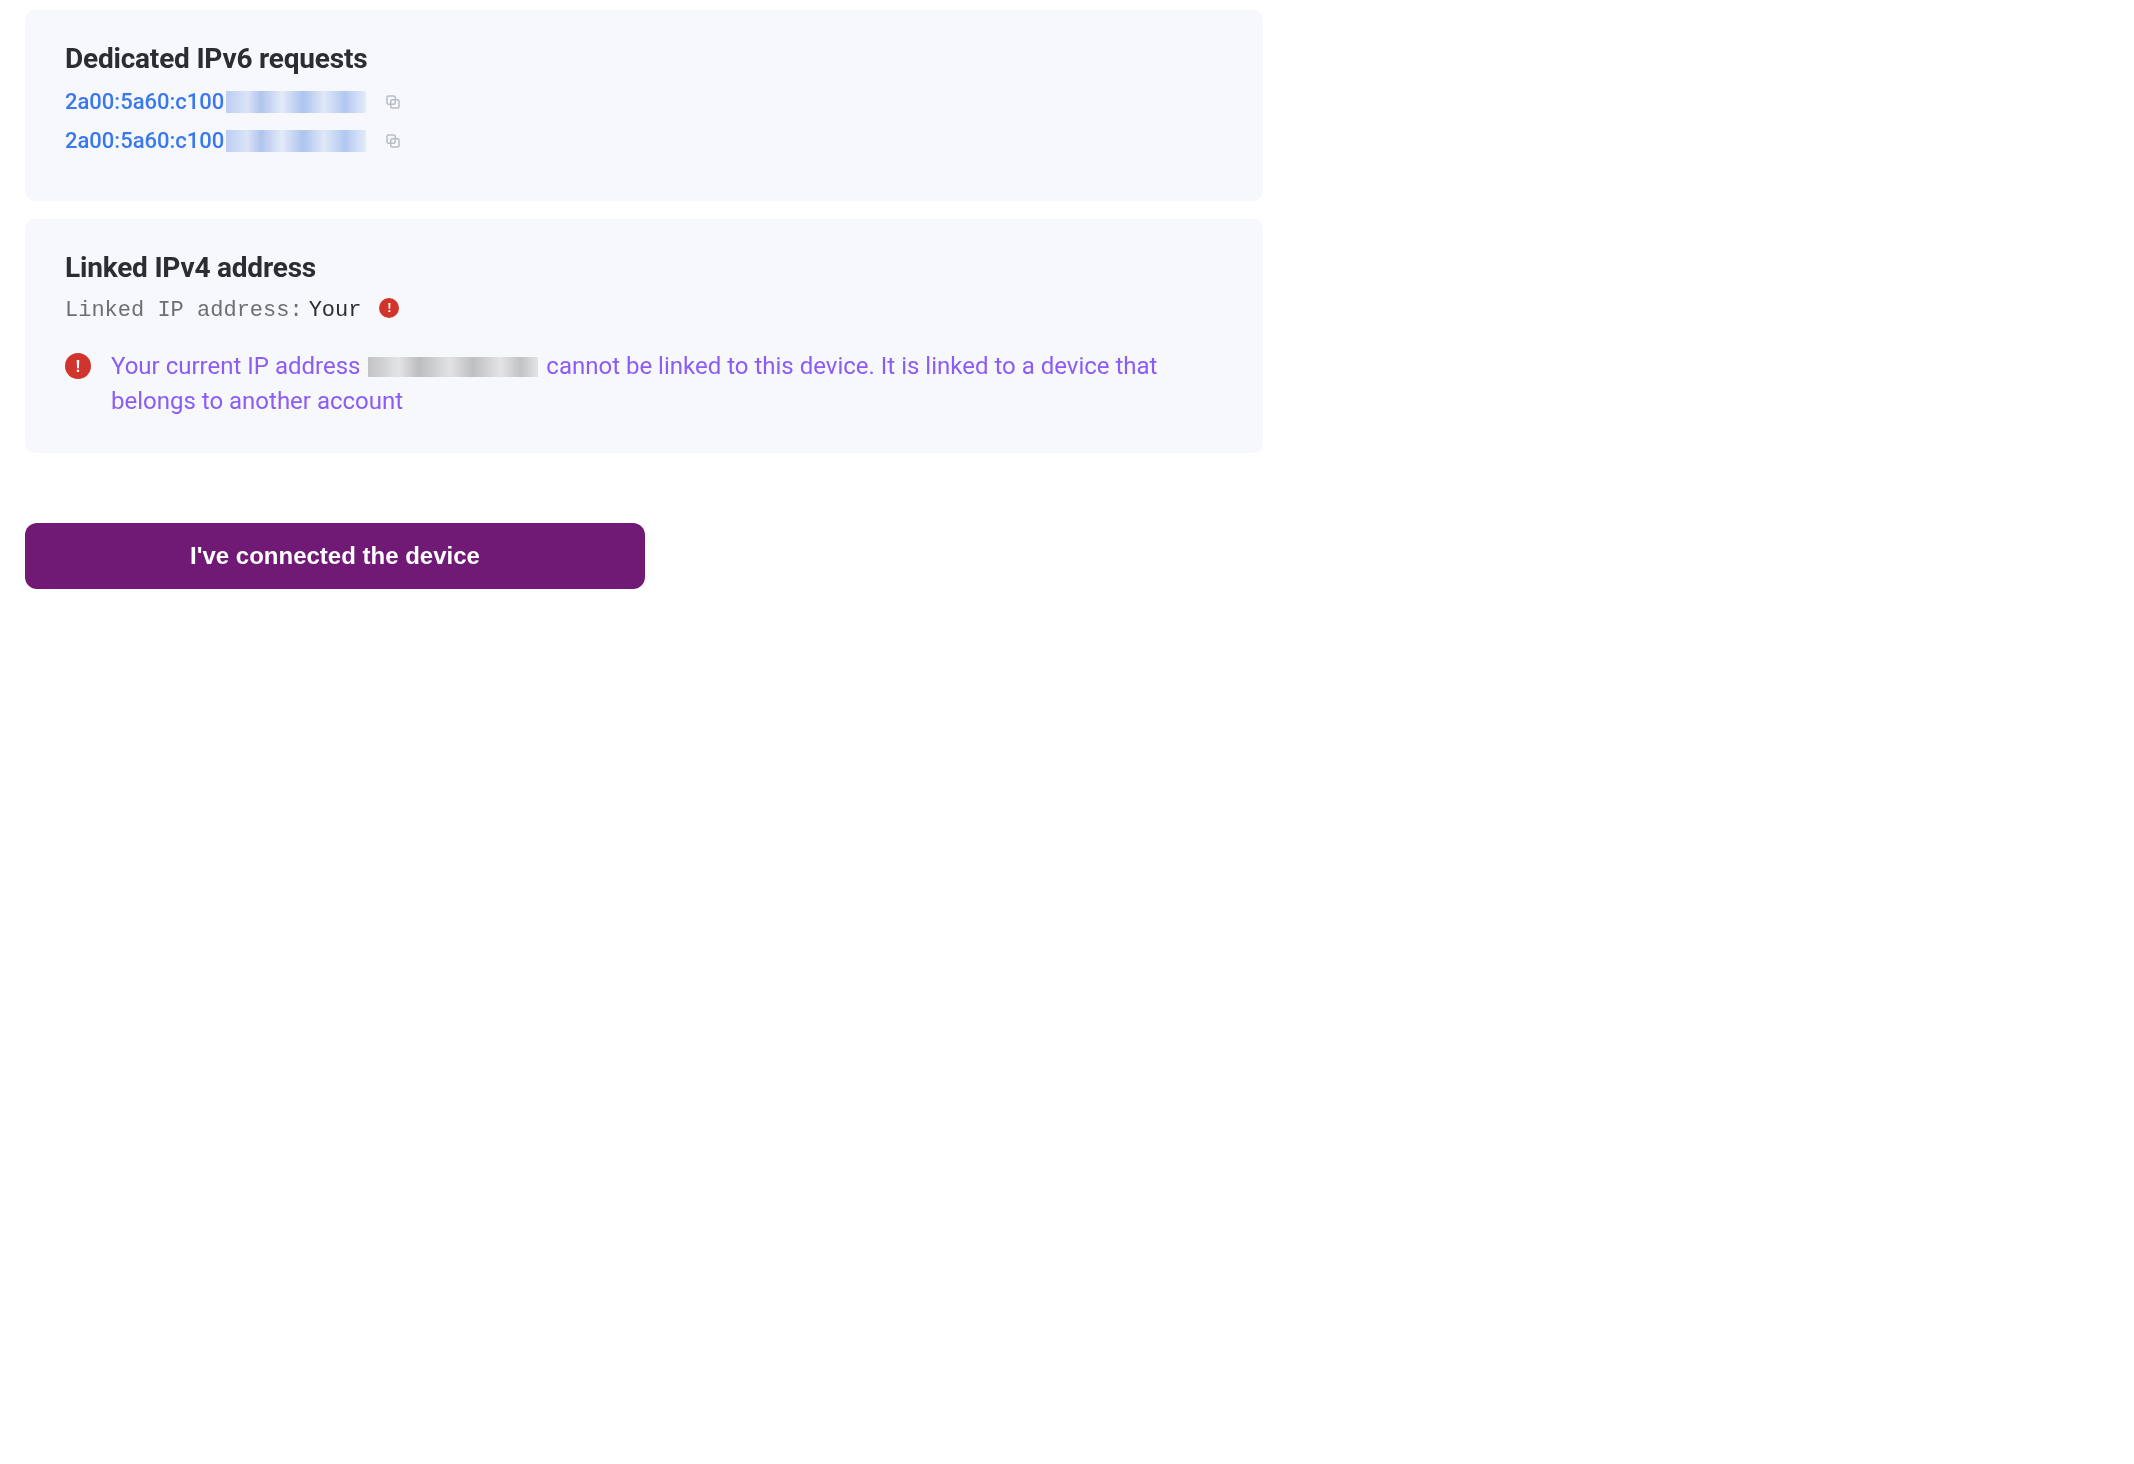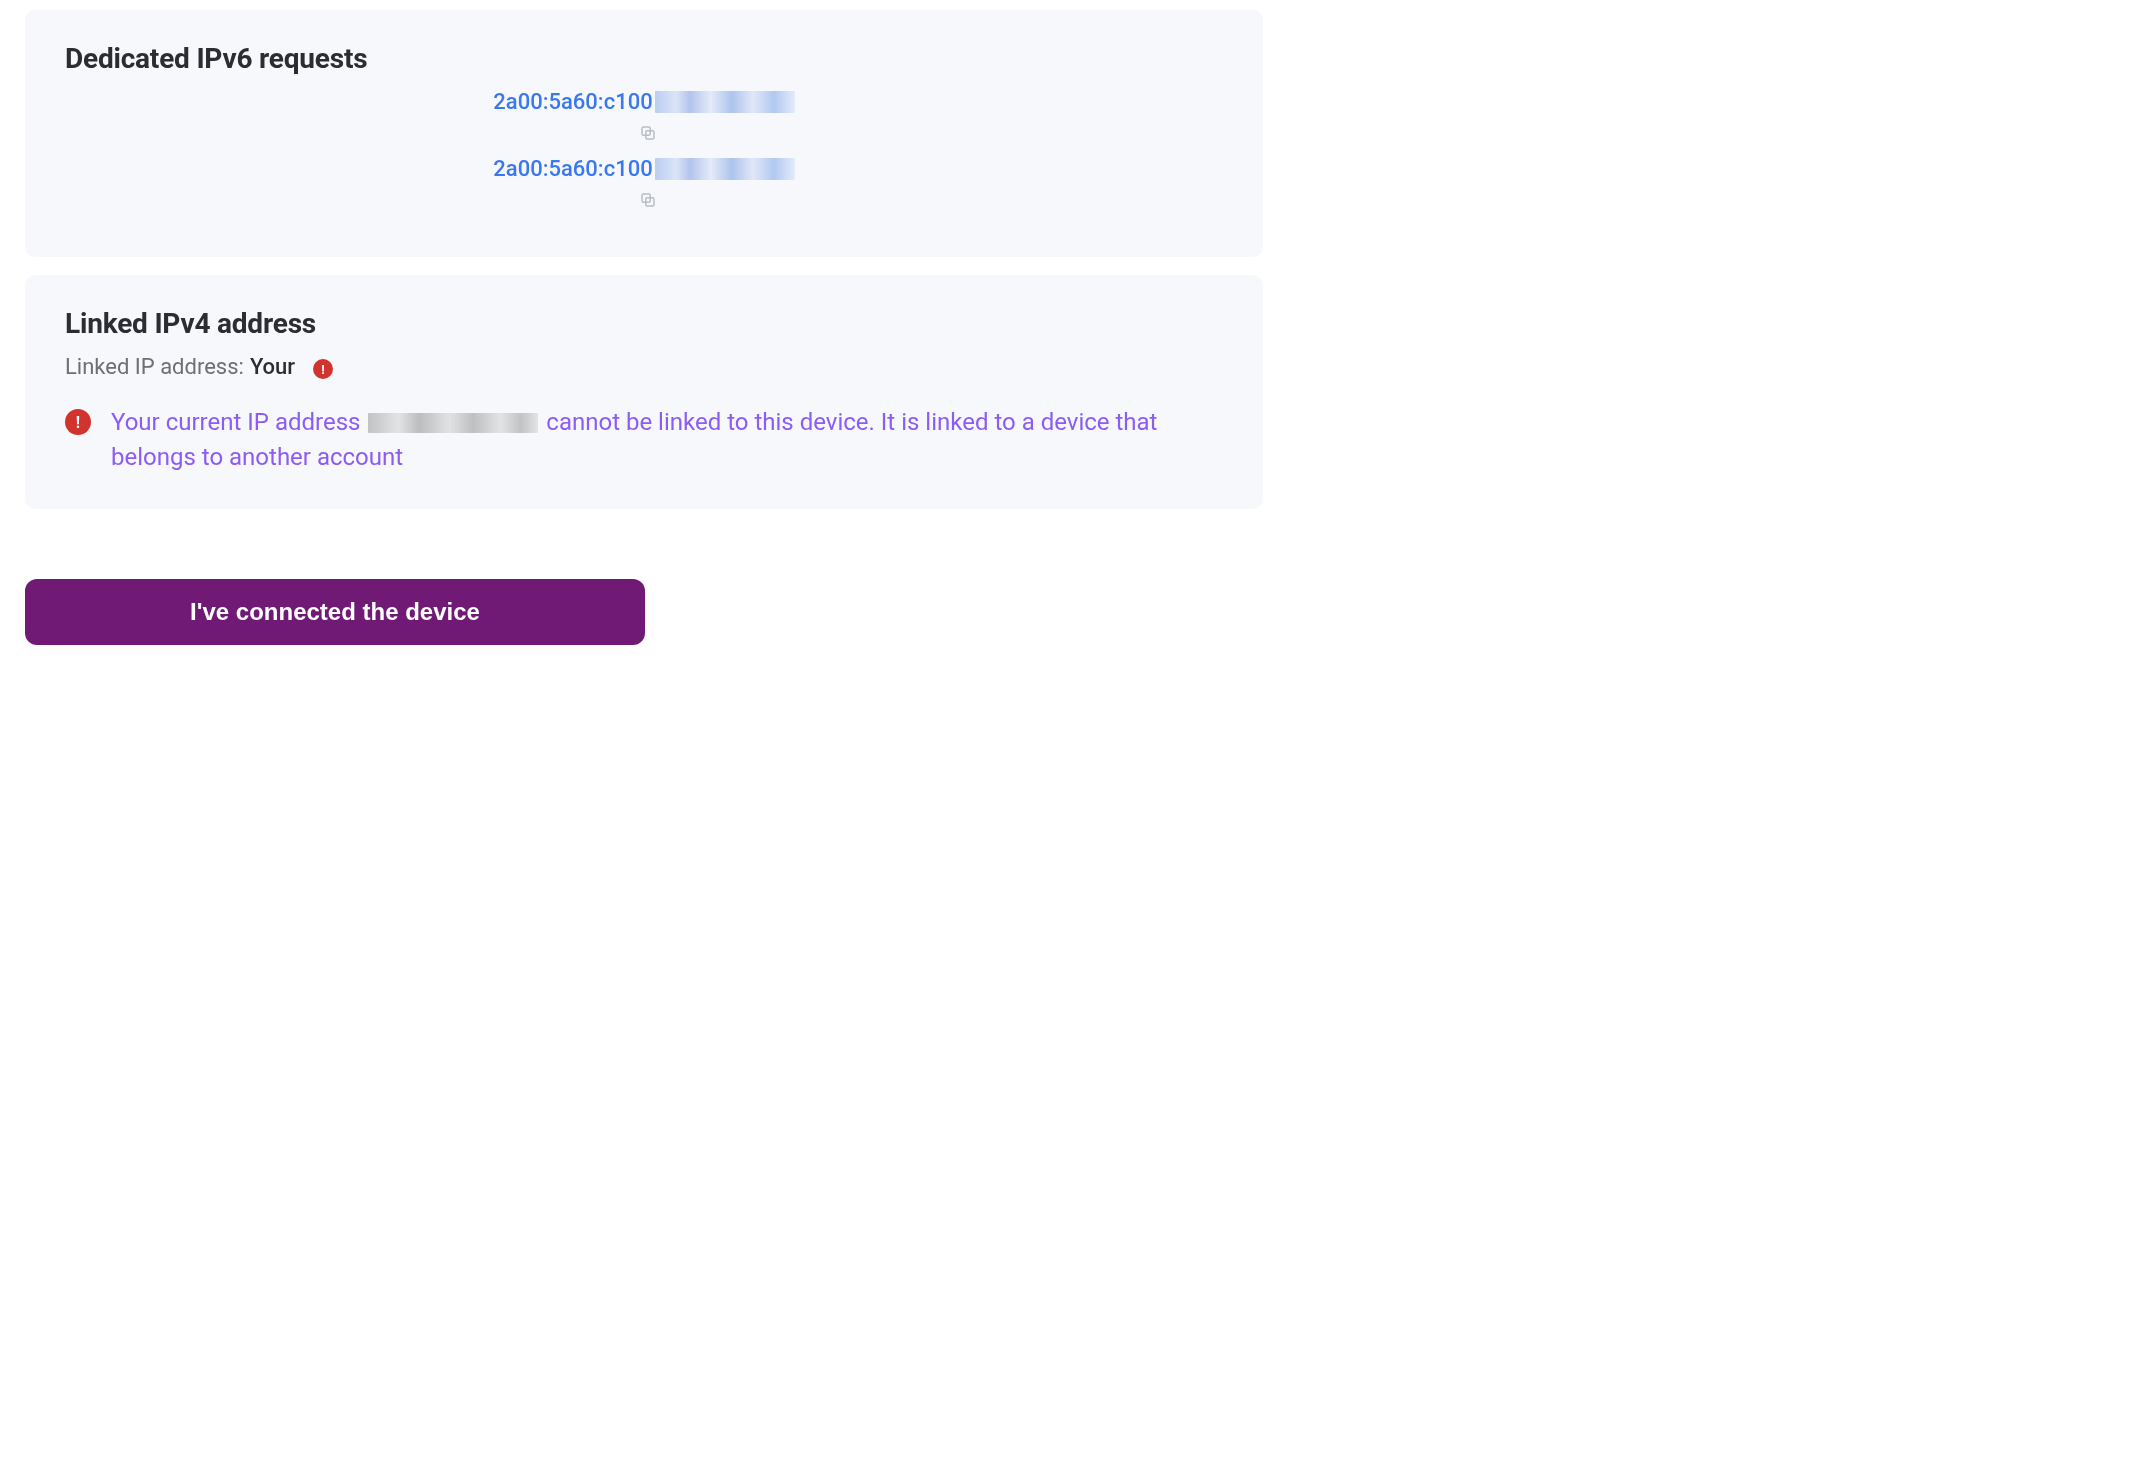--- a/index.html
+++ b/index.html
@@ -36,21 +36,20 @@
     font-size: 22px;
     color: #e89a2c;
     font-weight: 500;
     margin-bottom: 40px;
   }
   .ip-row {
     display: flex;
     align-items: center;
     gap: 10px;
     margin-bottom: 14px;
-    flex-direction: column;
   }
   .ip-link {
     font-size: 22px;
     color: #3a78f0;
     font-weight: 500;
     display: inline-flex;
     align-items: center;
   }
   .blur-box {
     display: inline-block;
@@ -70,24 +69,25 @@
     display: inline-flex;
     align-items: center;
     justify-content: center;
     color: #b8bdc6;
     cursor: pointer;
     margin-left: 8px;
   }
   .copy-icon svg { width: 18px; height: 18px; }
   .linked-line {
     display: flex;
-    align-items: flex-end;
+    align-items: flex-start;
     font-size: 22px;
     margin-bottom: 26px;
     gap: 6px;
+    font-family: Liberation Mono, monospace;
   }
   .linked-line .lbl { color: #6b6f76; }
   .linked-line .val { color: #2b2d33; font-weight: 500; }
   .alert-dot {
     display: inline-flex;
     align-items: center;
     justify-content: center;
     width: 20px;
     height: 20px;
     border-radius: 50%;

